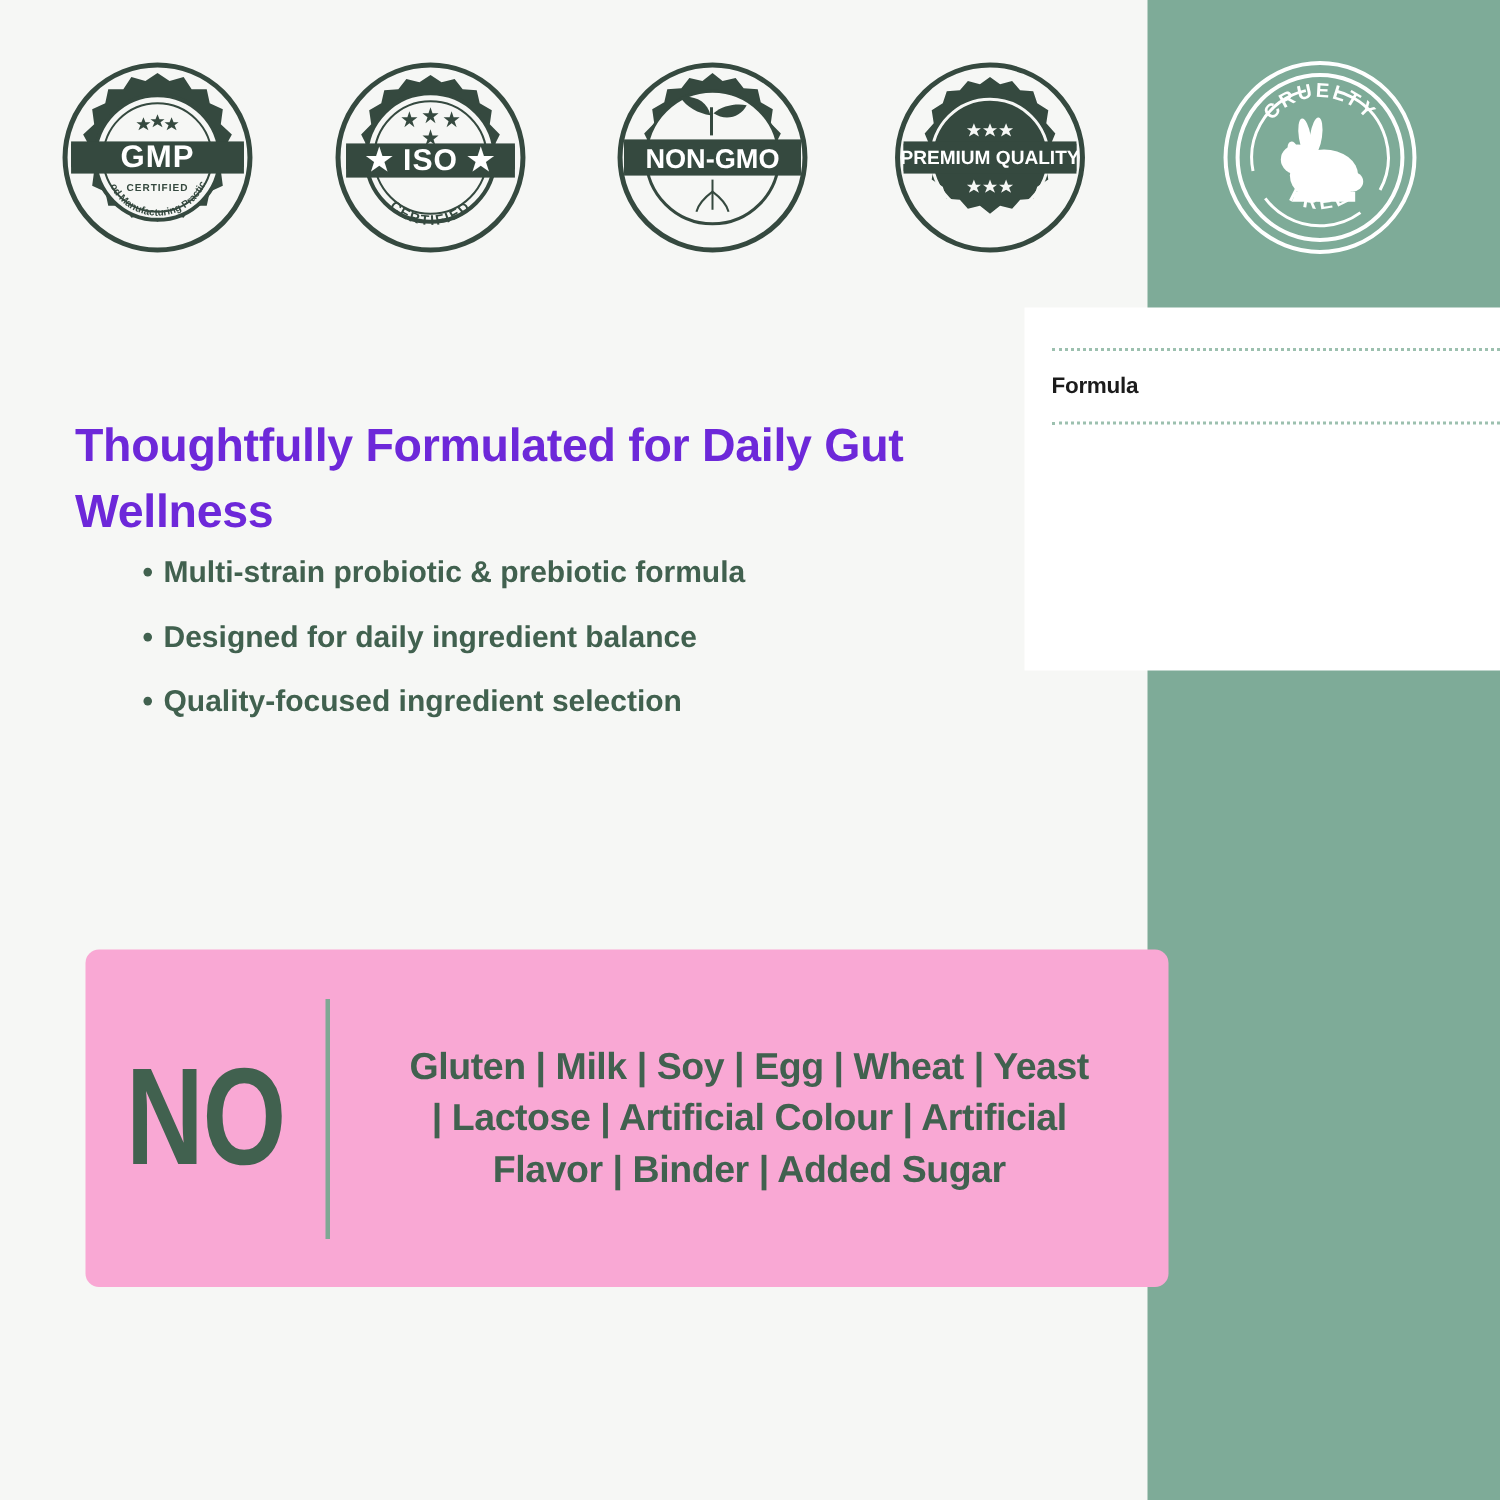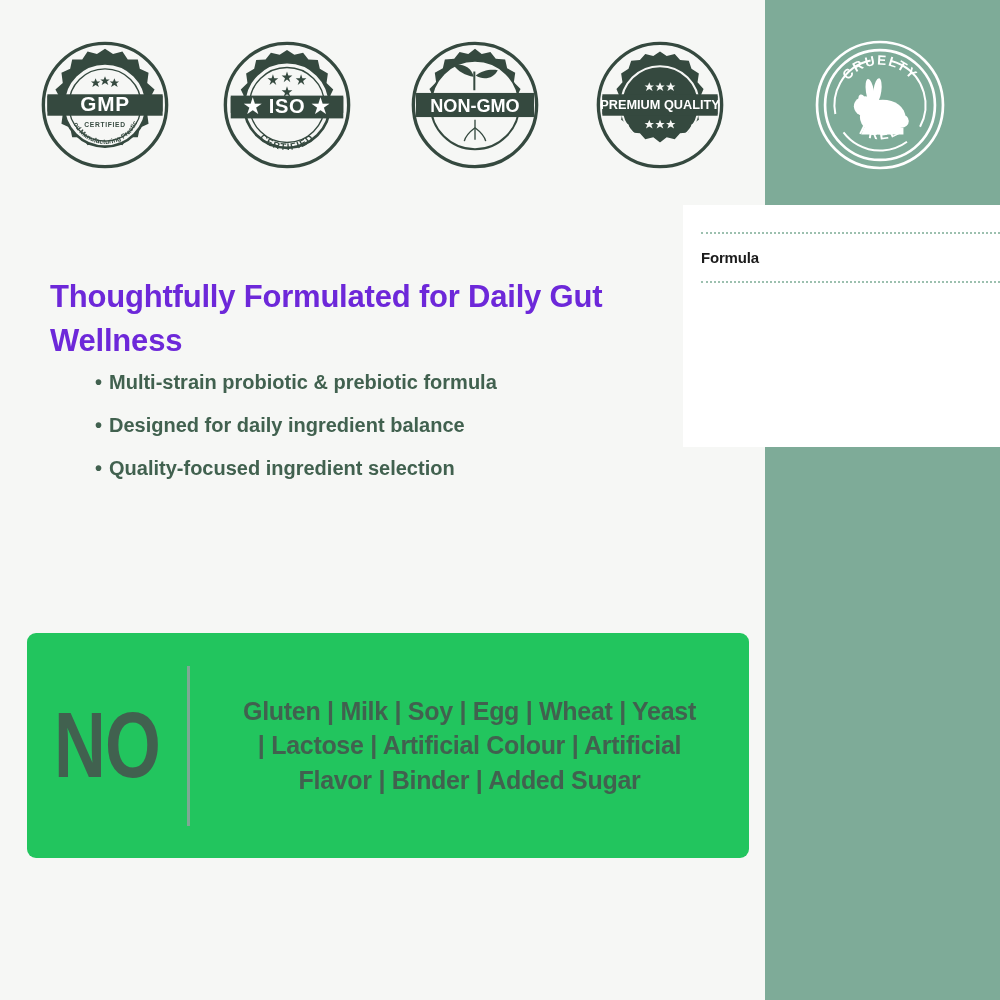--- a/index.html
+++ b/index.html
@@ -101,25 +101,25 @@
   }
   .feature-divider {
     height: 0;
     border-top: 2px dotted #9cc0af;
     margin: 13px 0 14px 0;
   }
 
   
   #no-card {
     position: absolute;
-    left: 27px;
+    left: 57px;
     top: 633px;
     width: 722px;
     height: 225px;
-    background: #22c55e;
+    background: #f9a8d4;
     border-radius: 9px;
     display: flex;
     align-items: center;
   }
   #no-word {
     width: 160px;
     text-align: center;
     font-size: 92px;
     font-weight: bold;
     color: #41614f;

